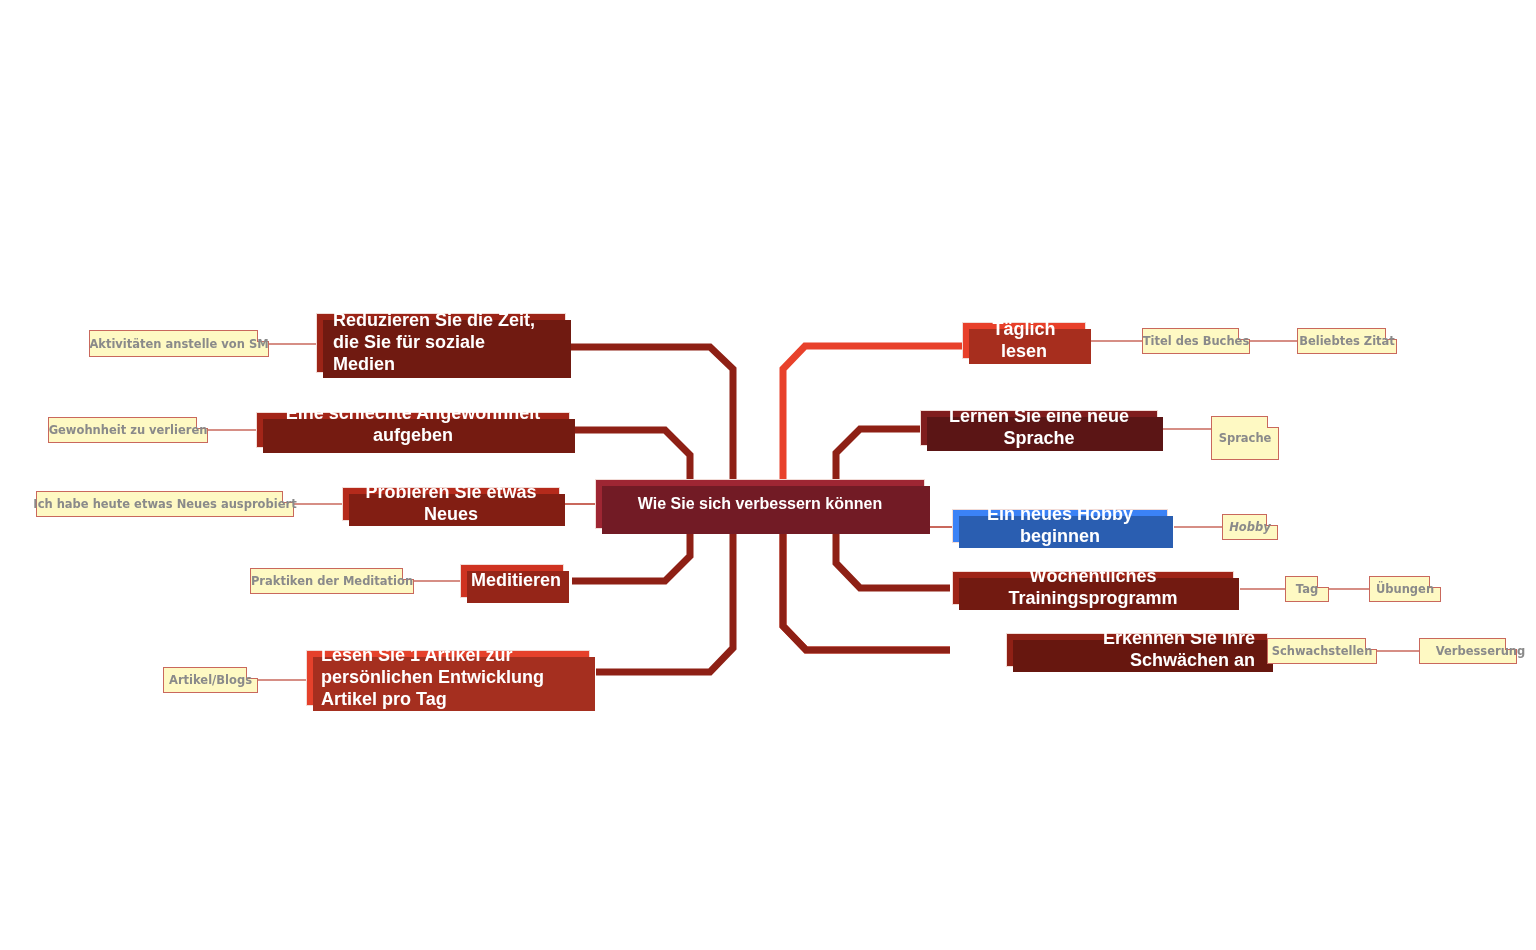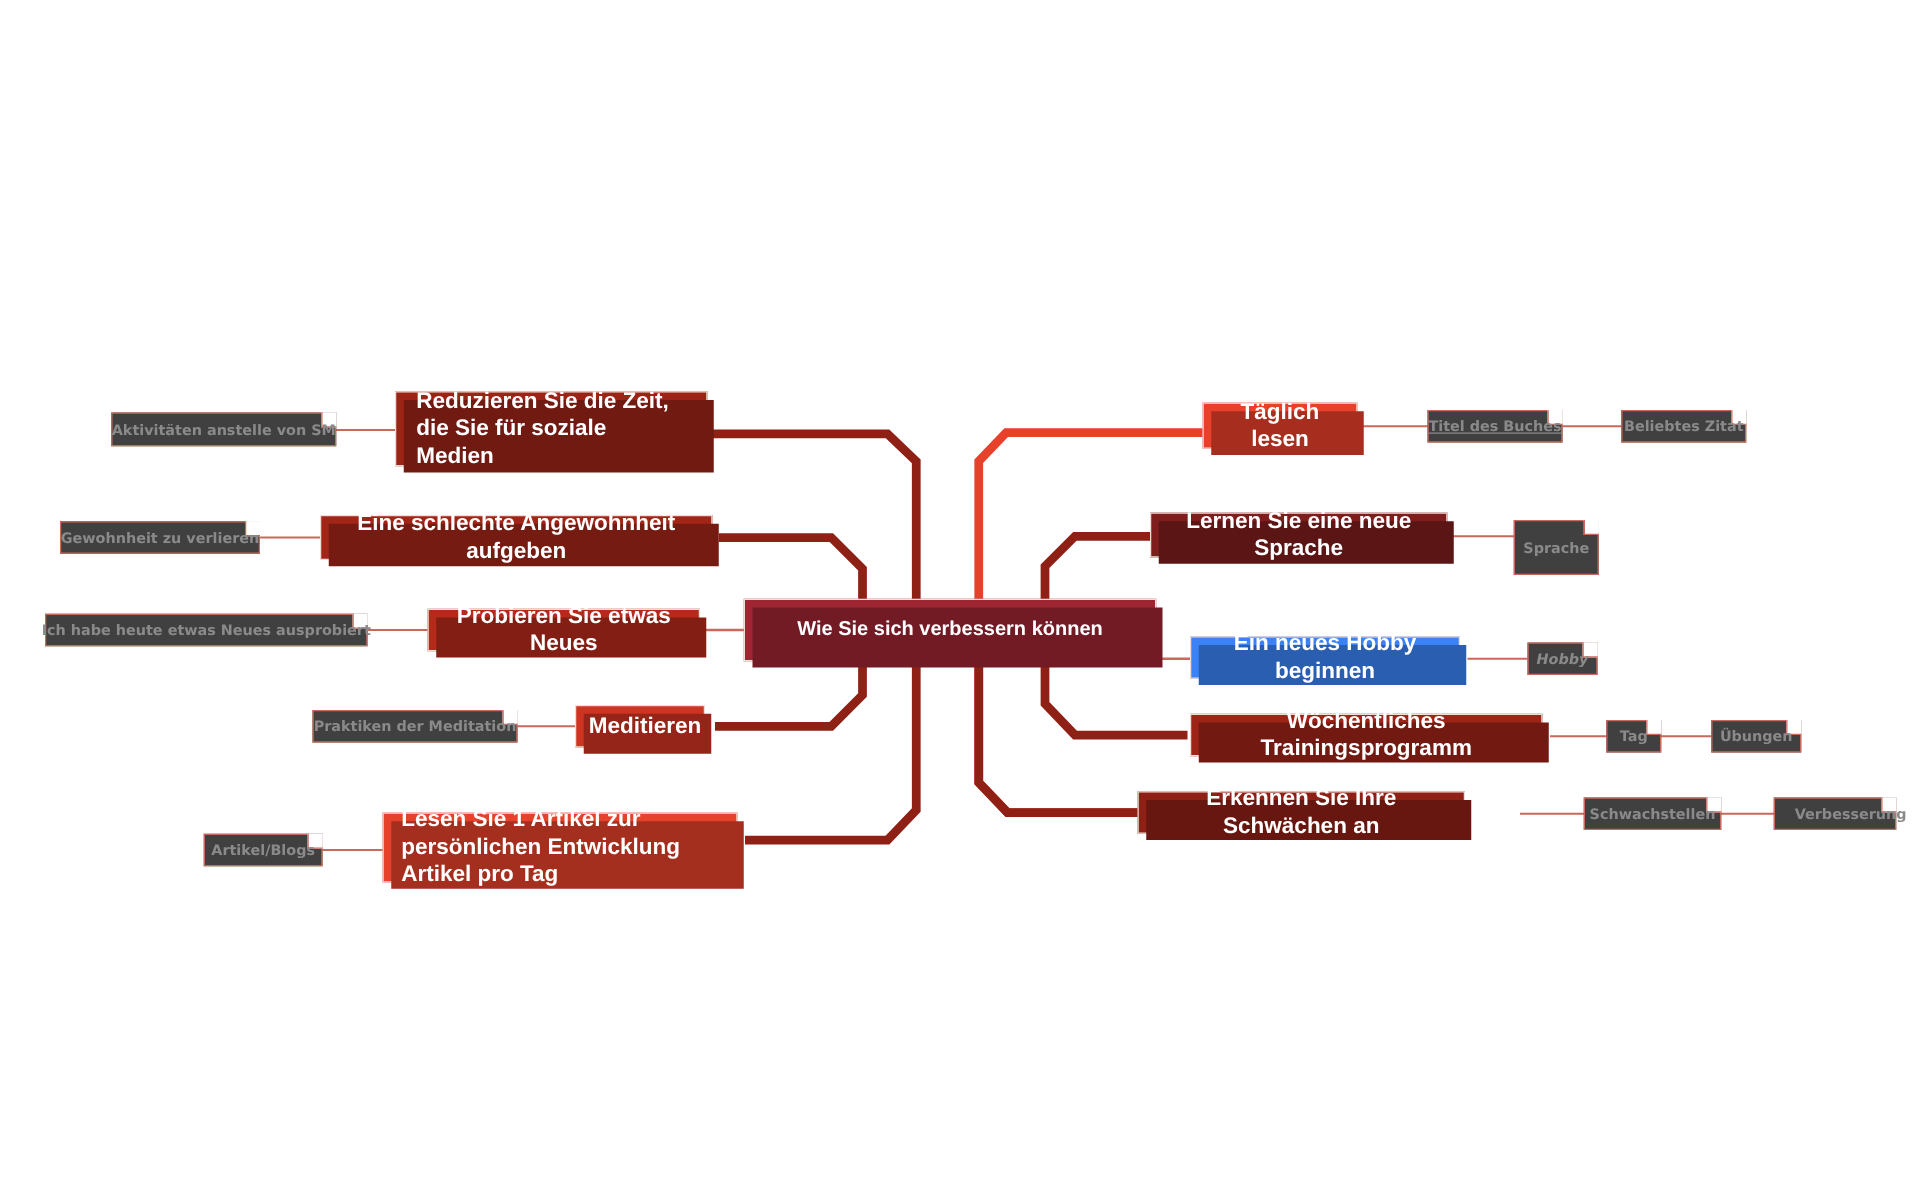--- a/index.html
+++ b/index.html
@@ -69,21 +69,21 @@
     text-align: center;
   }
   .node.lvl1.two-line {
     text-align: left;
   }
 
   
   .note {
     position: absolute;
     box-sizing: border-box;
-    background: #404040;
+    background: #fef9c3;
     border: 1.3px solid #c9685c;
     color: #8a8a8a;
     font-family: "DejaVu Sans", sans-serif;
     font-weight: bold;
     font-size: 11.5px;
     display: flex;
     align-items: center;
     justify-content: center;
     padding: 0 9px;
     white-space: nowrap;
@@ -155,21 +155,21 @@
   </svg>
 
   <div class="node center" style="left:595px; top:479px; width:330px; height:50px; background:#9e2633;">
     <span class="nlabel">Wie Sie sich verbessern können</span>
   </div>
 
   <div class="node lvl1 two-line" style="left:316px; top:313px; width:250px; height:60px; background:#9c2417; padding:0 16px;">
     <span class="nlabel">Reduzieren Sie die Zeit, die Sie für soziale Medien</span>
   </div>
 
-  <div class="node lvl1" style="left:256px; top:412px; width:314px; height:36px; background:#a32518; padding:0 12px;">
+  <div class="node lvl1" style="left:256px; top:412px; width:314px; height:36px; background:#a32518; padding:0 12px;align-items:flex-end;">
     <span class="nlabel">Eine schlechte Angewohnheit aufgeben</span>
   </div>
 
   <div class="node lvl1" style="left:342px; top:487px; width:218px; height:34px; background:#b52a1b; padding:0 12px;">
     <span class="nlabel">Probieren Sie etwas Neues</span>
   </div>
 
   <div class="node lvl1" style="left:460px; top:564px; width:104px; height:34px; background:#cf3321; padding:0 10px;">
     <span class="nlabel">Meditieren</span>
   </div>
@@ -187,21 +187,21 @@
   </div>
 
   <div class="node lvl1" style="left:952px; top:509px; width:216px; height:34px; background:#3b82f6; padding:0 20px;">
     <span class="nlabel">Ein neues Hobby beginnen</span>
   </div>
 
   <div class="node lvl1" style="left:952px; top:571px; width:282px; height:34px; background:#9e2417; padding:0 12px;">
     <span class="nlabel">Wöchentliches Trainingsprogramm</span>
   </div>
 
-  <div class="node lvl1" style="left:910px; top:633px; width:262px; height:34px; background:#8f2015; padding:16px 12px;">
+  <div class="node lvl1" style="left:1006px; top:633px; width:262px; height:34px; background:#8f2015; padding:16px 12px;text-align:right;">
     <span class="nlabel">Erkennen Sie Ihre Schwächen an</span>
   </div>
 
   <div class="note" style="left:89px; top:330px; width:180px; height:27px;">
     <span class="ntext">Aktivitäten anstelle von SM</span>
   </div>
 
   <div class="note" style="left:48px; top:417px; width:160px; height:26px;">
     <span class="ntext">Gewohnheit zu verlieren</span>
   </div>
@@ -211,21 +211,21 @@
   </div>
 
   <div class="note" style="left:250px; top:568px; width:164px; height:26px;">
     <span class="ntext">Praktiken der Meditation</span>
   </div>
 
   <div class="note" style="left:163px; top:667px; width:95px; height:26px;">
     <span class="ntext">Artikel/Blogs</span>
   </div>
 
-  <div class="note" style="left:1142px; top:328px; width:108px; height:26px;text-decoration:underline;">
+  <div class="note" style="left:1142px; top:328px; width:108px; height:26px;">
     <span class="ntext">Titel des Buches</span>
   </div>
 
   <div class="note" style="left:1297px; top:328px; width:100px; height:26px;">
     <span class="ntext">Beliebtes Zitat</span>
   </div>
 
   <div class="note" style="left:1211px; top:416px; width:68px; height:44px;">
     <span class="ntext">Sprache</span>
   </div>

